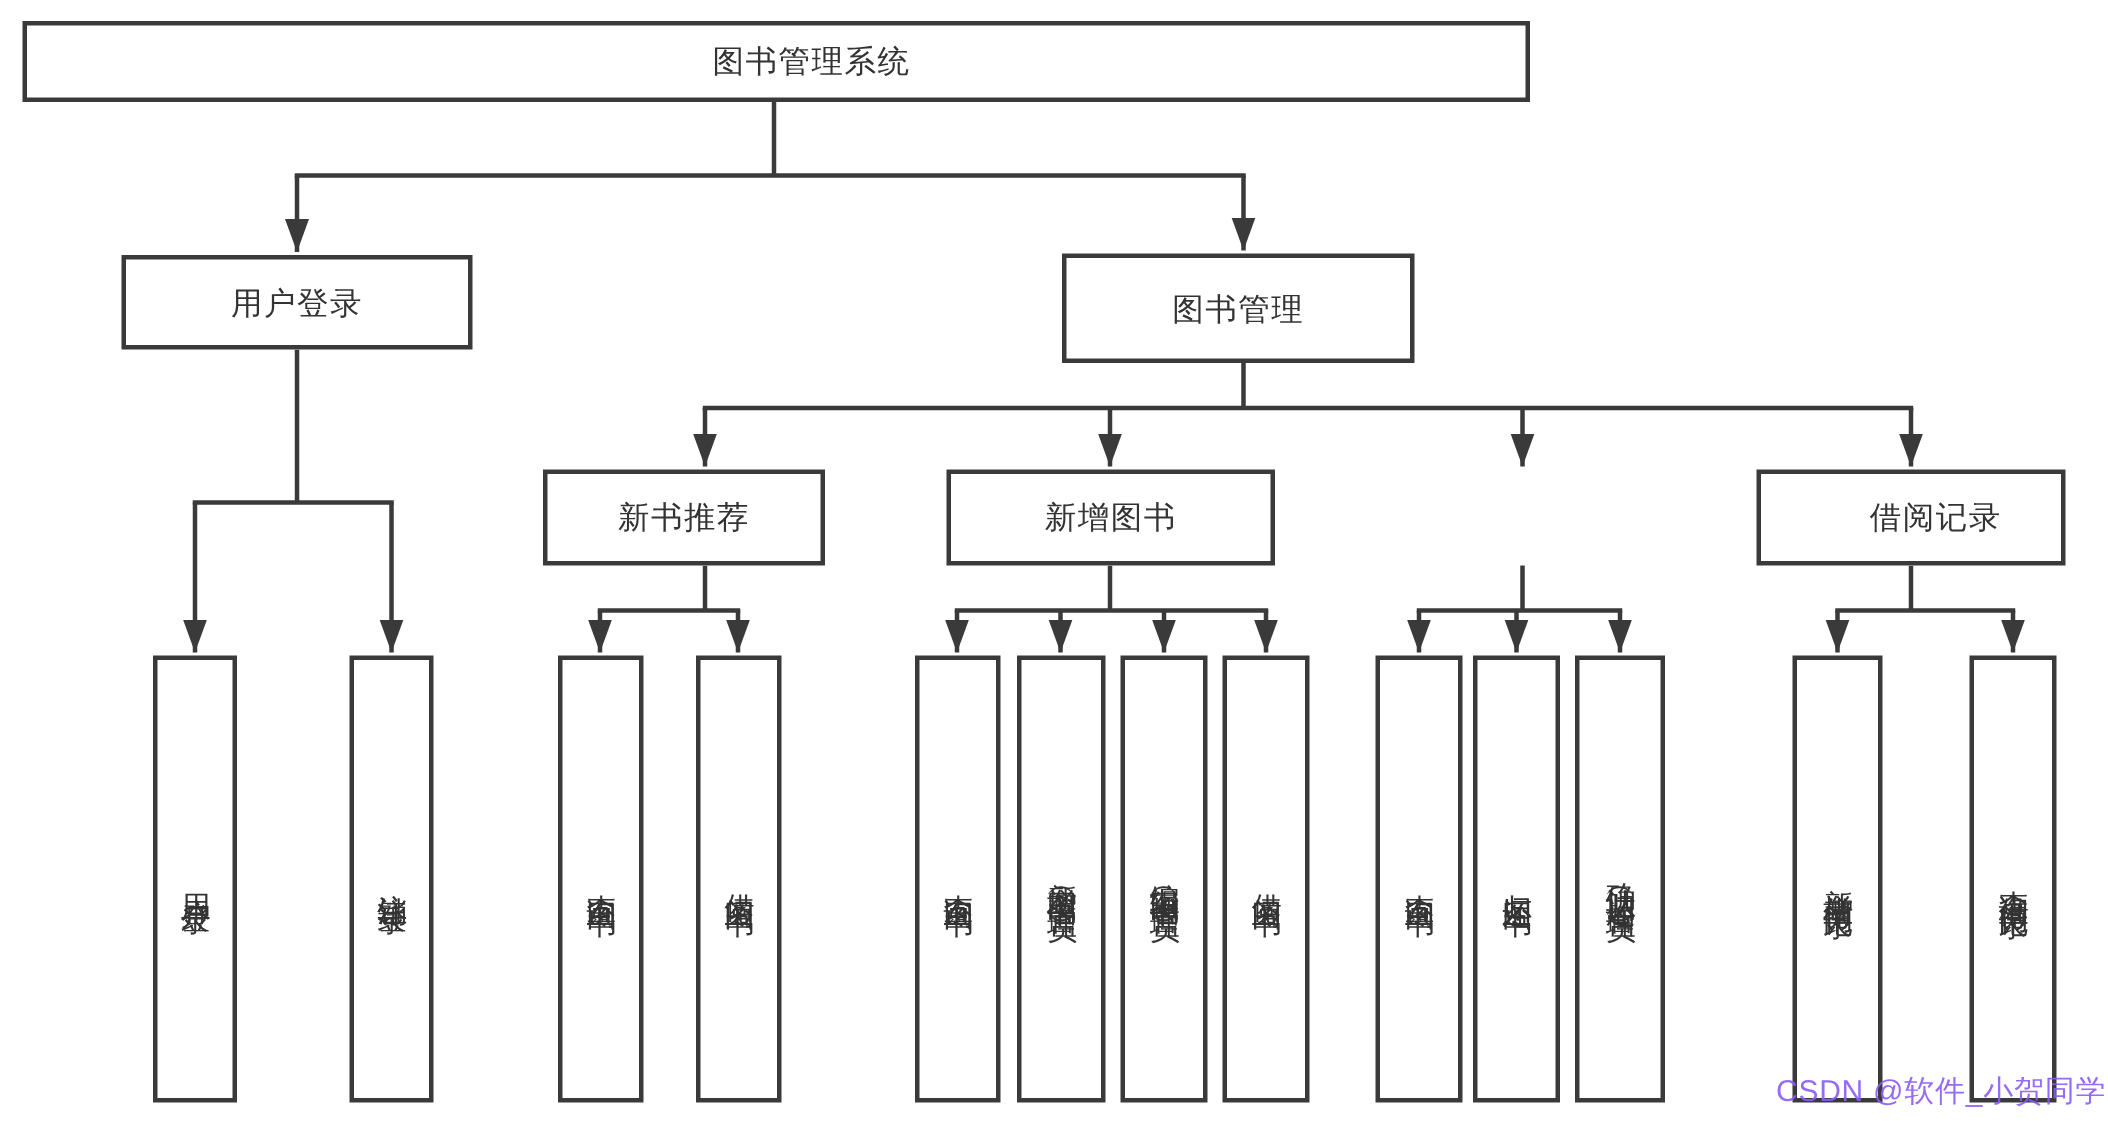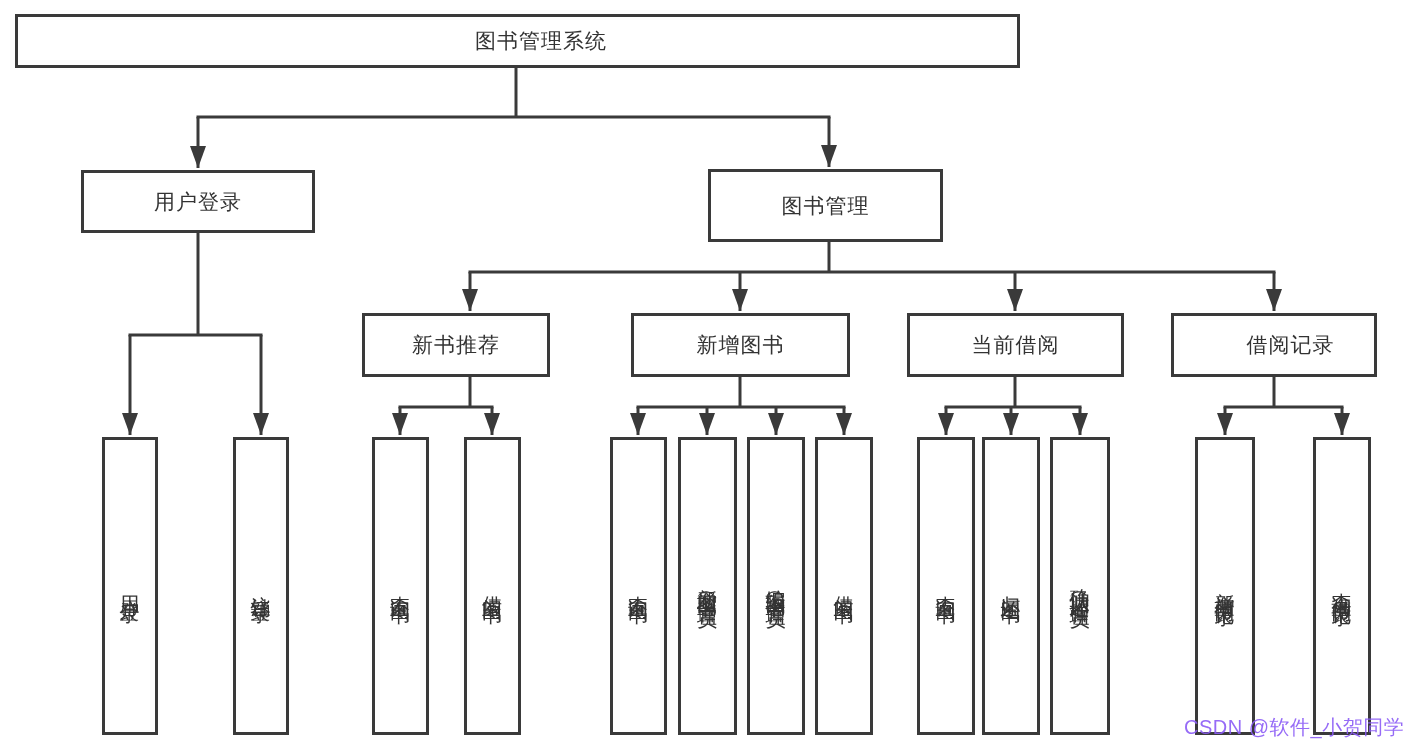--- a/index.html
+++ b/index.html
@@ -111,21 +111,20 @@
     </g>
   </svg>
 
   <div class="node h" style="left:15px; top:14px; width:1005px; height:54px;padding-left:47px;">图书管理系统</div>
 
   <div class="node h" style="left:81px; top:170px; width:234px; height:63px;">用户登录</div>
   <div class="node h" style="left:708px; top:169px; width:235px; height:73px;">图书管理</div>
 
   <div class="node h" style="left:362px; top:313px; width:188px; height:64px;">新书推荐</div>
   <div class="node h" style="left:631px; top:313px; width:219px; height:64px;">新增图书</div>
-  <div class="node h" style="left:907px; top:313px; width:217px; height:64px;">当前借阅</div>
   <div class="node h" style="left:1171px; top:313px; width:206px; height:64px;padding-left:33px;">借阅记录</div>
 
   <div class="node v" style="left:102px; top:437px; width:56px; height:298px;">用户登录</div>
   <div class="node v" style="left:233px; top:437px; width:56px; height:298px;">注销登录</div>
 
   <div class="node v" style="left:372px; top:437px; width:57px; height:298px;">查询图书</div>
   <div class="node v" style="left:464px; top:437px; width:57px; height:298px;">借阅图书</div>
 
   <div class="node v" style="left:610px; top:437px; width:57px; height:298px;">查询图书</div>
   <div class="node v" style="left:678px; top:437px; width:59px; height:298px;">新增图书（管理员）</div>

